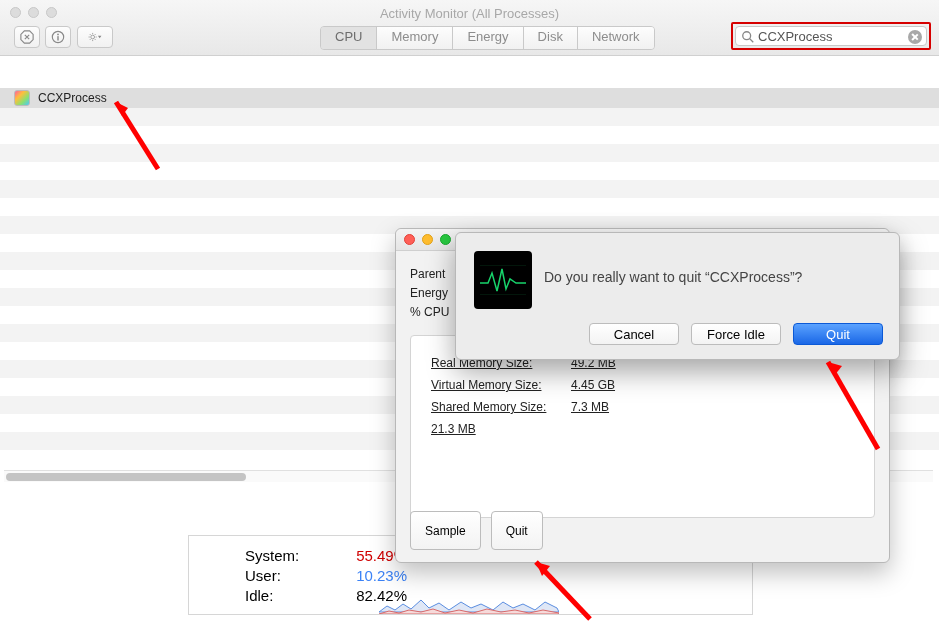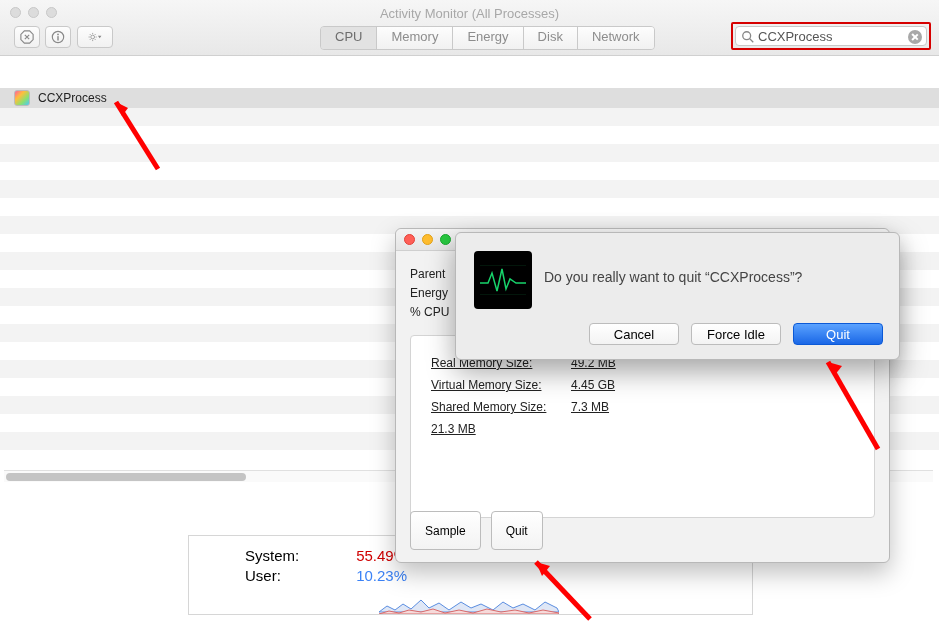--- a/index.html
+++ b/index.html
@@ -215,20 +215,24 @@
   <div class="stats">
     <div class="col1">
       <div>
           <span>System:</span>
            <span class="red">55.49%</span>
         </div>
       <div>
           <span>User:</span>
            <span class="blue">10.23%</span>
         </div>
+      <div>
+          <span>Idle:</span>
+           <span>82.42%</span>
+        </div>
     </div>
     <div class="col2">
       <div>
           <span>Processes:</span>
            <span>358</span>
         </div>
     </div>
     <svg class="spark" viewBox="0 0 180 30" preserveAspectRatio="none">
       <path d="M0 28 L8 22 L16 26 L24 20 L32 25 L42 16 L50 24 L60 19 L70 26 L82 18 L92 24 L102 20 L114 26 L124 18 L134 24 L144 20 L156 26 L166 18 L178 24 L180 28 Z" fill="#dfe7f6" stroke="#5a8de0" stroke-width="1"></path>
       <path d="M0 30 L10 27 L20 29 L30 26 L42 28 L54 25 L66 29 L80 26 L94 29 L108 25 L122 28 L136 26 L150 29 L164 26 L180 29 L180 30 Z" fill="#f6dada" stroke="#d96a6a" stroke-width="1"></path>

